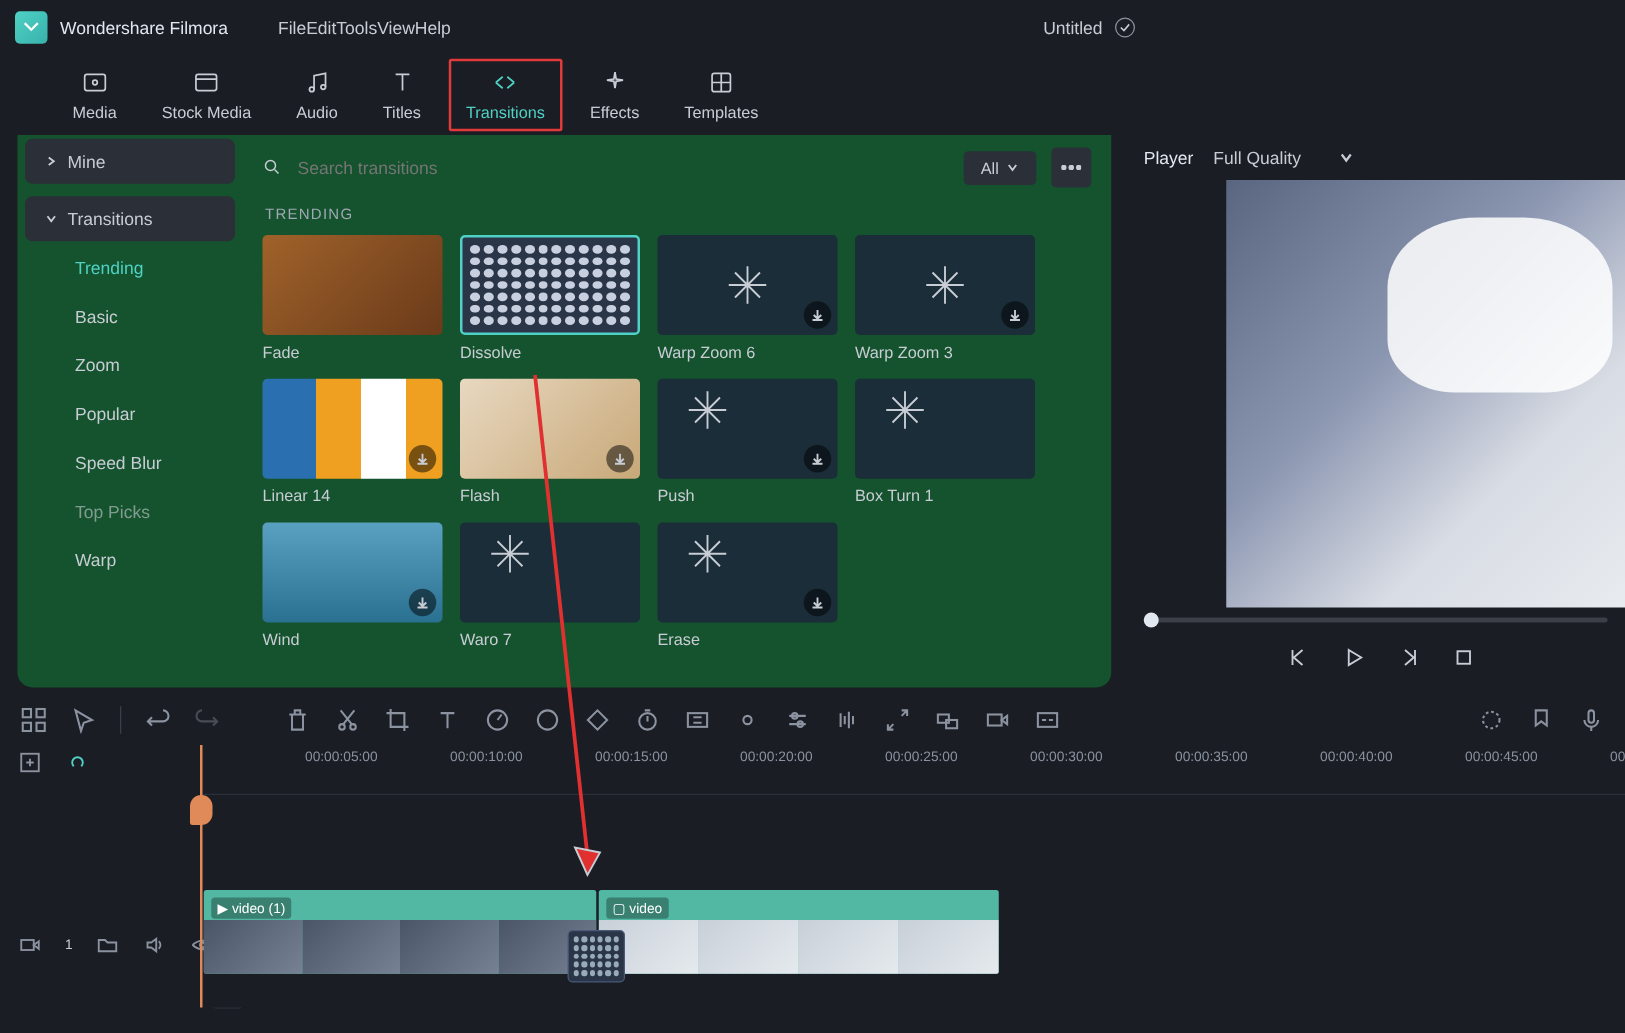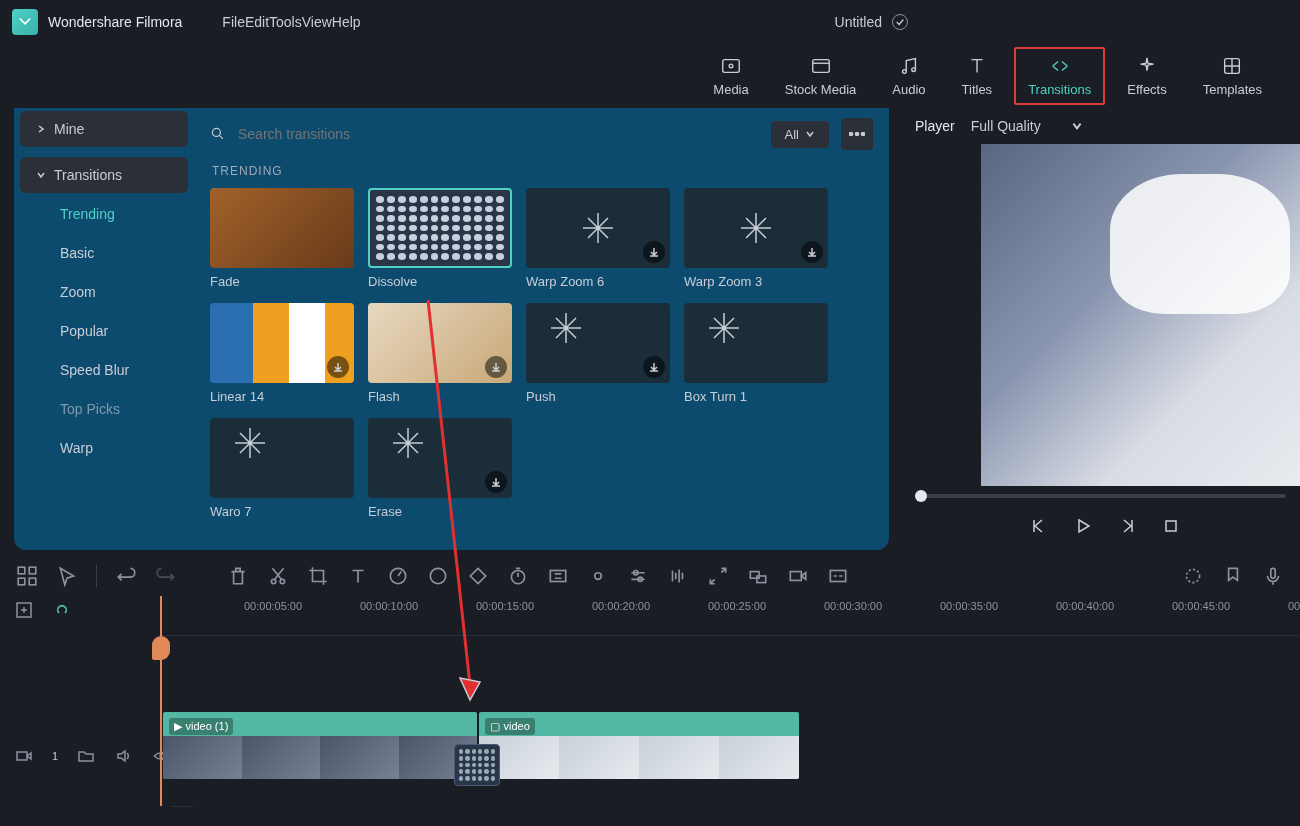--- a/index.html
+++ b/index.html
@@ -9,29 +9,29 @@
 .titlebar { height: 44px; display: flex; align-items: center; padding: 0 12px; background: #1a1d23; }
 .logo { width: 26px; height: 26px; background: linear-gradient(135deg, #4fd1c5, #38b2ac); border-radius: 4px; margin-right: 10px; display: flex; align-items: center; justify-content: center; }
 .logo svg { width: 14px; height: 14px; }
 .app-title { font-size: 14px; color: #e2e8f0; }
 .menu-bar { display: flex; margin-left: 40px; }
 .menu-item { color: #c8cdd5; cursor: pointer; font-size: 14px; }
 .doc-title { margin-left: auto; display: flex; align-items: center; gap: 10px; font-size: 14px; color: #c8cdd5; margin-right: 380px; }
 .check-icon { width: 16px; height: 16px; border: 1.5px solid #8b92a0; border-radius: 50%; display: flex; align-items: center; justify-content: center; }
 
 
-.top-tabs { height: 64px; display: flex; align-items: center; padding: 0 20px 0 40px; background: #1a1d23; justify-content: flex-end; }
+.top-tabs { height: 64px; display: flex; align-items: center; padding: 0 20px 0 40px; background: #1a1d23; }
 .tab { display: flex; flex-direction: column; align-items: center; gap: 5px; padding: 6px 18px; cursor: pointer; font-size: 13px; color: #c8cdd5; position: relative; }
 .tab.active { color: #4fd1c5; }
 .tab.active::after { content: ''; position: absolute; inset: -2px 4px; border: 2px solid #e03a3a; border-radius: 2px; }
 .tab-icon { width: 22px; height: 22px; display: flex; align-items: center; justify-content: center; }
 
 
 .main-row { display: flex; height: 442px; }
-.panel-left { width: 875px; display: flex; background: #0c4a6e; border-radius: 0 0 12px 12px; margin-left: 14px; }
+.panel-left { width: 875px; display: flex; background: #14532d; border-radius: 0 0 12px 12px; margin-left: 14px; }
 .sidebar { width: 180px; padding: 0; }
 .side-item { padding: 10px 16px; cursor: pointer; display: flex; align-items: center; gap: 8px; border-radius: 6px; margin: 3px 6px; font-size: 14px; }
 .side-item.highlighted { background: #2a2f38; }
 .side-item.sel { color: #4fd1c5; padding-left: 40px; }
 .side-sub { padding-left: 40px; font-size: 14px; }
 .side-collapse { position: absolute; margin-top: 310px; margin-left: 155px; width: 26px; height: 28px; background: #2a2f38; border-radius: 4px; display: flex; align-items: center; justify-content: center; }
 
 .browser { flex: 1; padding: 4px 16px 0 16px; position: relative; }
 .search-row { display: flex; align-items: center; gap: 12px; padding: 6px 0 14px 0; }
 .search-icon { width: 16px; height: 16px; }
@@ -406,20 +406,30 @@
               </div></div>
             <div class="tlabel">Push</div>
           </div>
           <div class="tcard">
             <div class="thumb th-boxturn"><svg width="80" height="50" viewBox="0 0 80 50" stroke="#d0d5e0" stroke-width="1.5">
                 <path d="M40 10 L40 40 M25 25 L55 25 M30 15 L50 35 M50 15 L30 35"></path>
               </svg></div>
             <div class="tlabel">Box Turn 1</div>
           </div>
           <div class="tcard">
+            <div class="thumb th-wind">
+              <div class="dl-icon">
+                <svg width="12" height="12" viewBox="0 0 12 12" stroke="#fff">
+                  <path d="M6 2 L6 8 M3 6 L6 9 L9 6 M2 10 L10 10"></path>
+                </svg>
+              </div>
+            </div>
+            <div class="tlabel">Wind</div>
+          </div>
+          <div class="tcard">
             <div class="thumb th-waro7"><svg width="80" height="50" viewBox="0 0 80 50" stroke="#d0d5e0" stroke-width="1.5">
                 <path d="M40 10 L40 40 M25 25 L55 25 M30 15 L50 35 M50 15 L30 35"></path>
               </svg></div>
             <div class="tlabel">Waro 7</div>
           </div>
           <div class="tcard">
             <div class="thumb th-erase"><svg width="80" height="50" viewBox="0 0 80 50" stroke="#d0d5e0" stroke-width="1.5">
                 <path d="M40 10 L40 40 M25 25 L55 25 M30 15 L50 35 M50 15 L30 35"></path>
               </svg><div class="dl-icon">
                 <svg width="12" height="12" viewBox="0 0 12 12" stroke="#fff">

